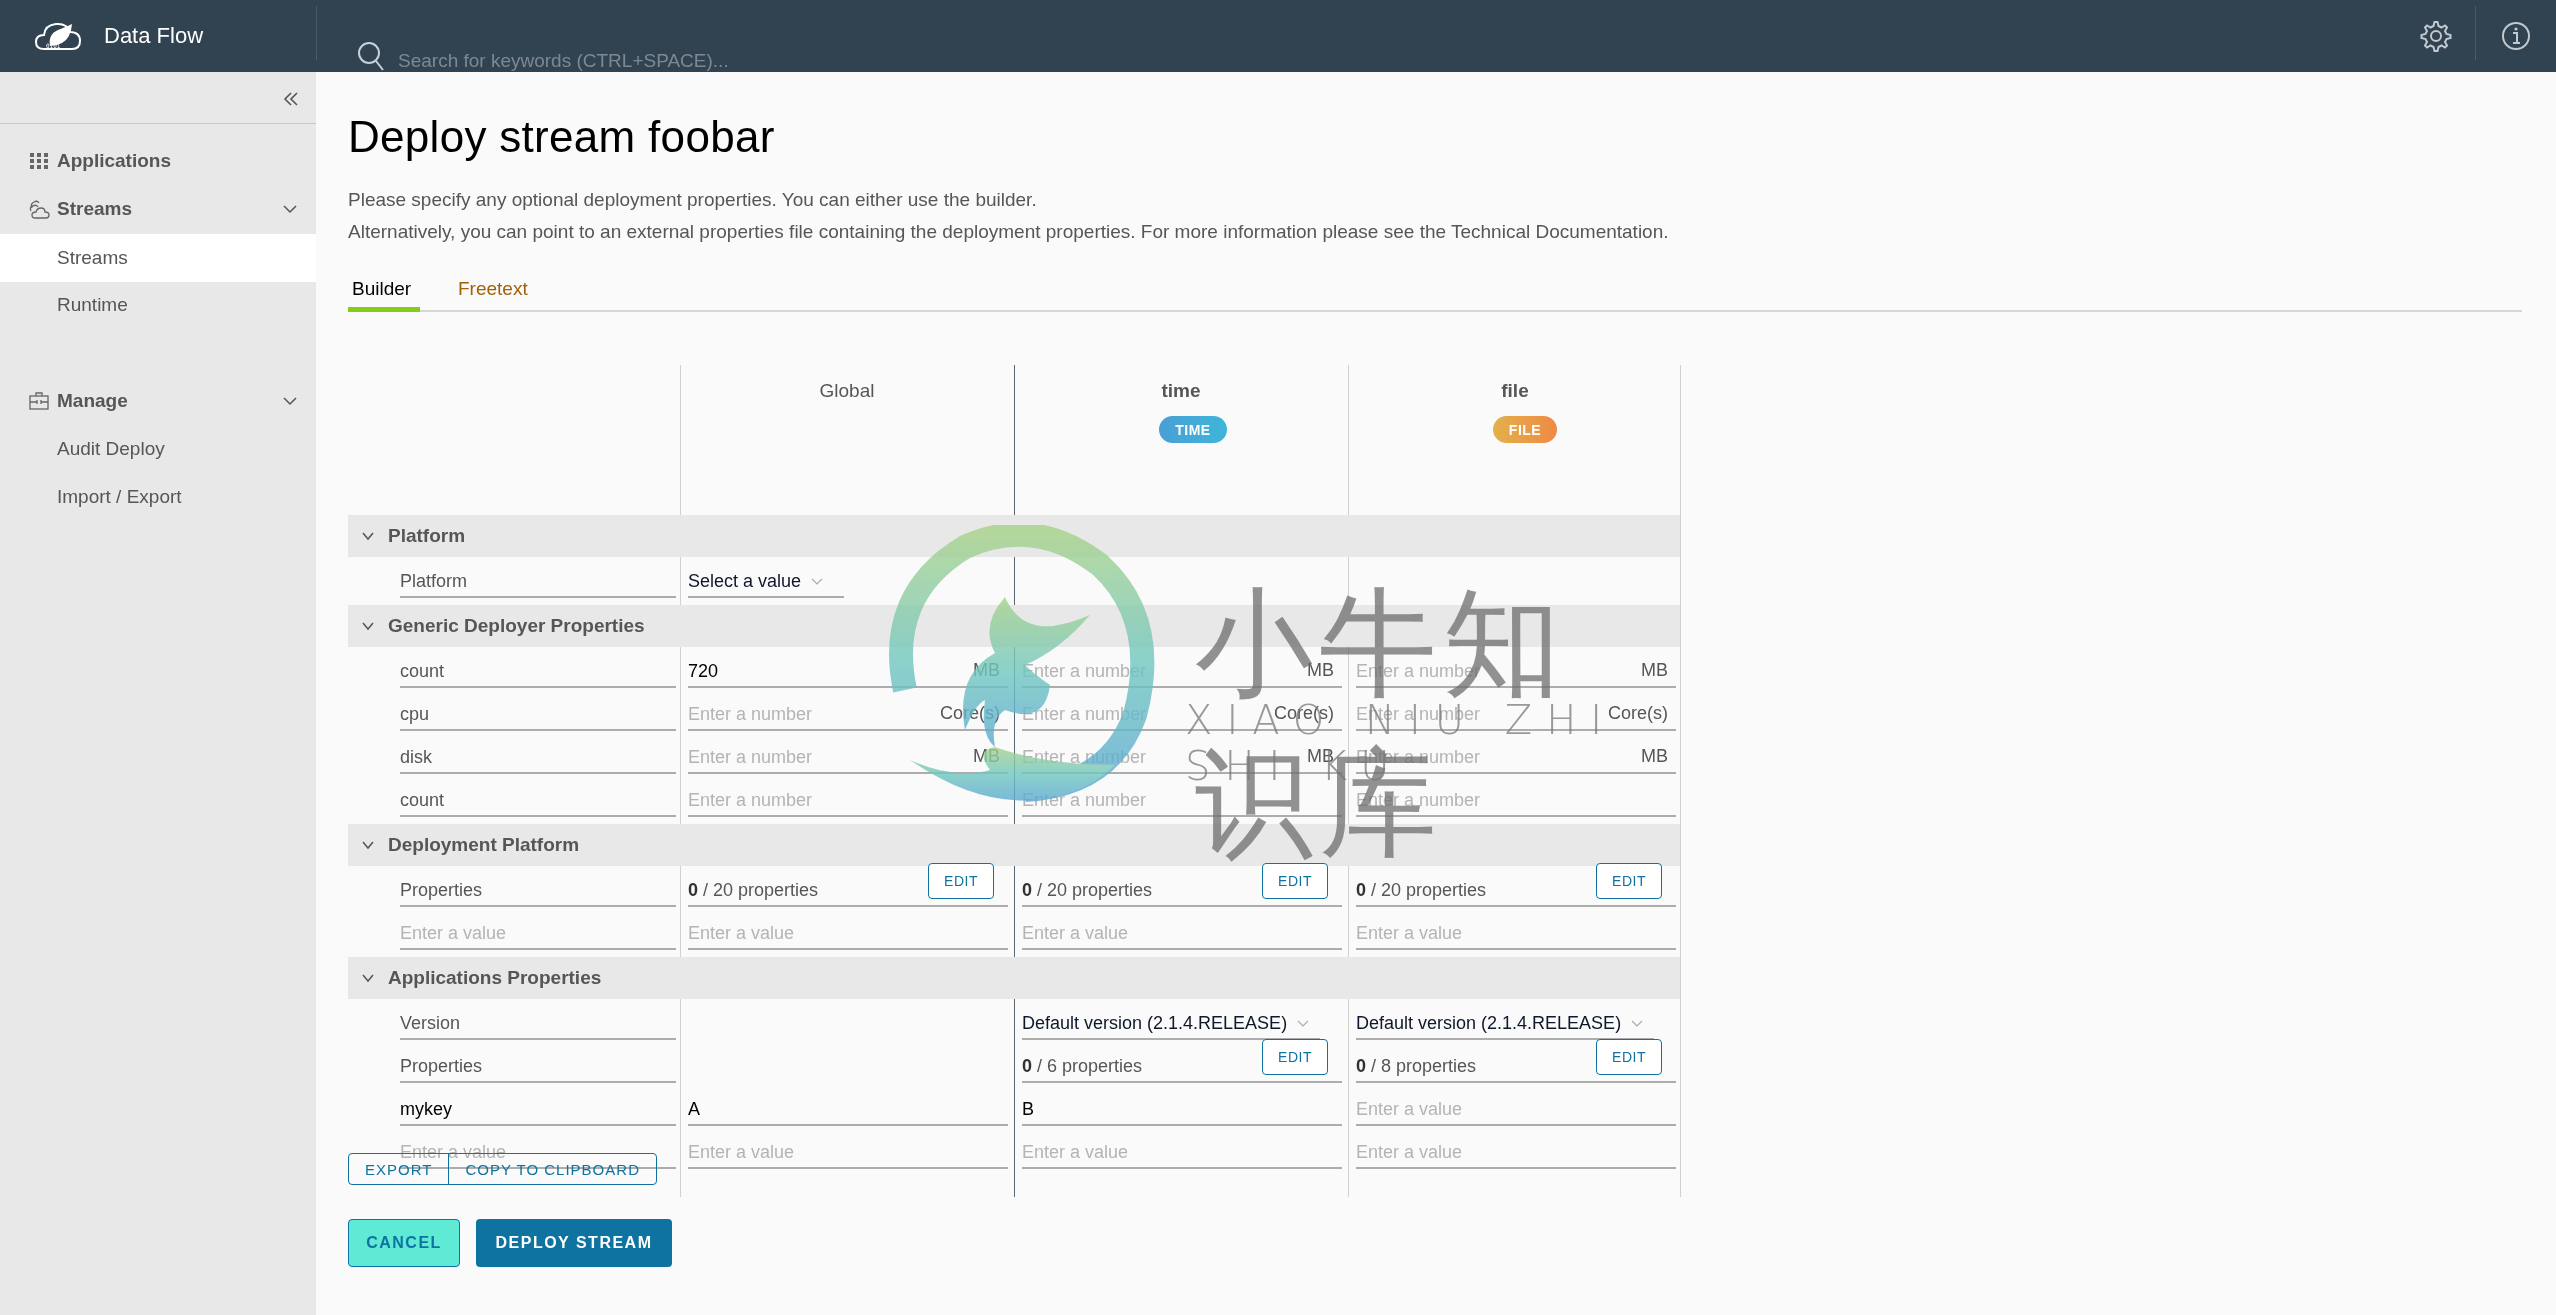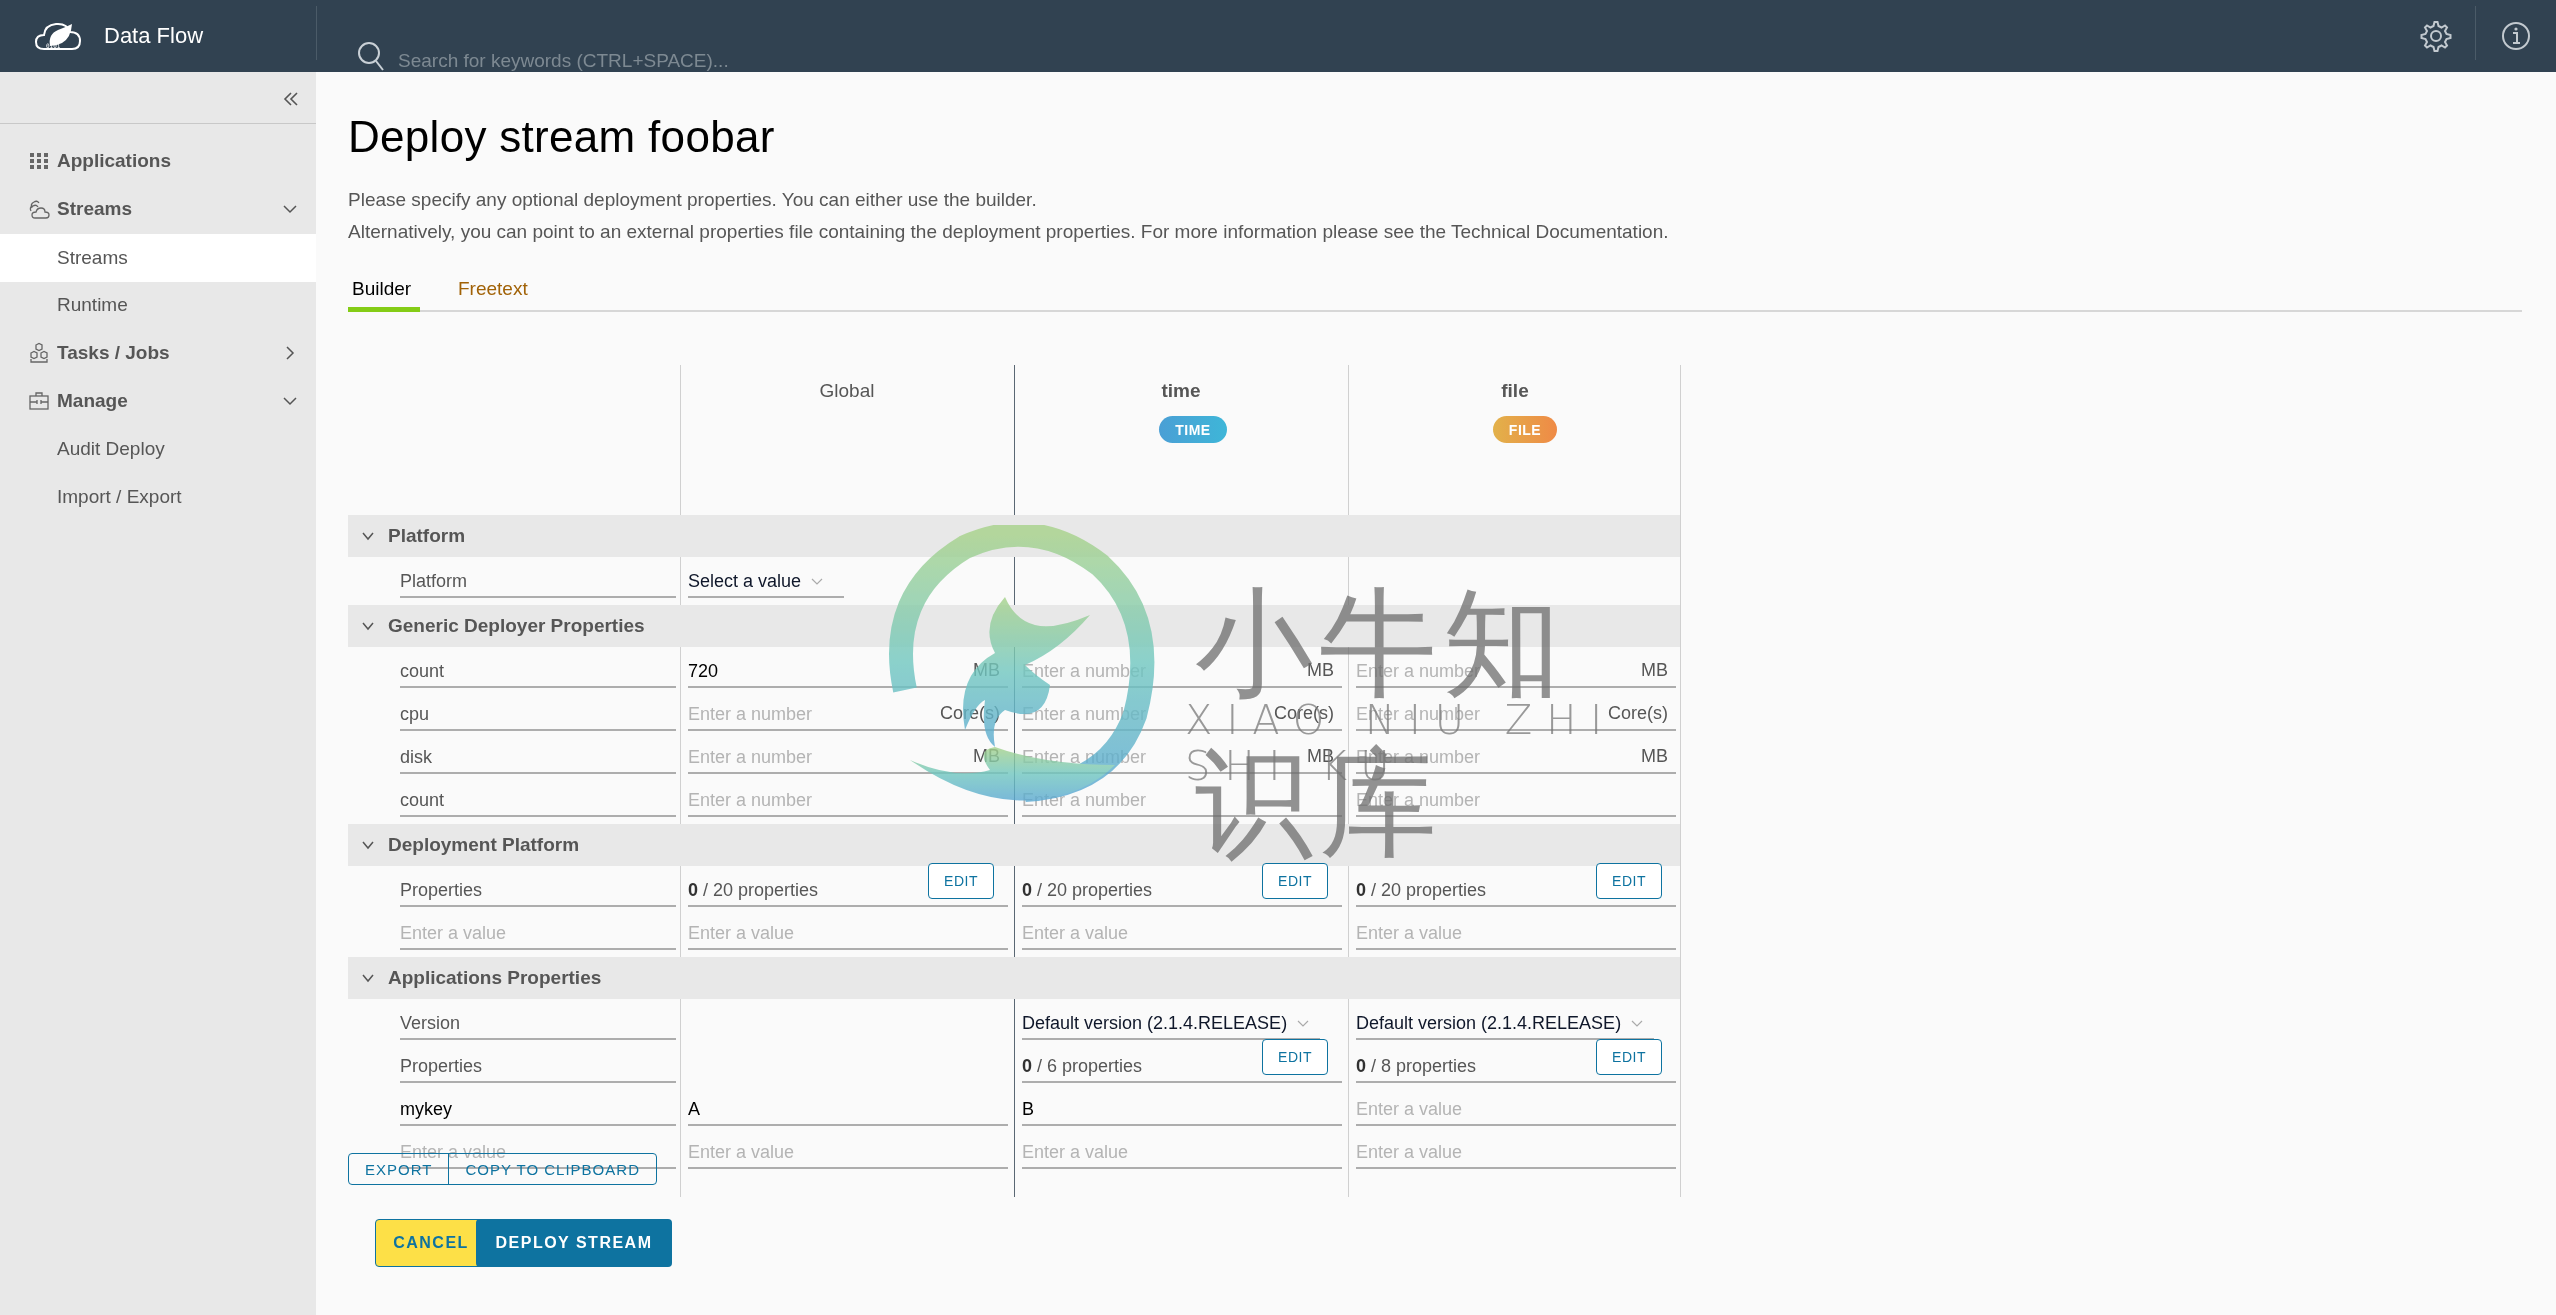--- a/index.html
+++ b/index.html
@@ -50,21 +50,21 @@
   .cell input { background: transparent; border: none; outline: none; width: 100%; font-size: 18px; font-family: "Liberation Sans", sans-serif; color: #000; }
   .cell input::placeholder { color: #b4b4b4; }
   .cell .cnt { color: #565656; }
   .cell .cnt b { color: #313131; }
   .edit-btn { position: absolute; right: 14px; bottom: 6px; height: 36px; width: 66px; border: 1.5px solid #0e73a0; border-radius: 4px; color: #0e73a0; background: #fff; font-size: 14px; letter-spacing: 0.5px; display:flex; align-items:center; justify-content:center; cursor:pointer; }
 
   .btn-group { position: absolute; left: 32px; top: 1081px; height: 32px; display: flex; border: 1.5px solid #0e73a0; border-radius: 4px; overflow: hidden; }
   .btn-group .gb { height: 100%; padding: 0 16px; display:flex; align-items:center; color: #0e73a0; font-size: 15px; letter-spacing: 1px; background: transparent; cursor: pointer; }
   .btn-group .gb + .gb { border-left: 1.5px solid #0e73a0; }
   .btn { position: absolute; top: 1147px; height: 48px; border-radius: 4px; font-size: 16px; font-weight: bold; letter-spacing: 1.5px; display:flex; align-items:center; justify-content:center; cursor:pointer; }
-  .btn.outline { left: 32px; width: 112px; border: 1.5px solid #0e73a0; color: #0e73a0; background: #fde047; margin-left: 27px; }
+  .btn.outline { left: 32px; width: 112px; border: 1.5px solid #0e73a0; color: #0e73a0; background: #5eead4; }
   .btn.primary { left: 160px; width: 196px; background: #0e73a0; color: #fff; }
 
   .watermark { position: absolute; left: 885px; top: 525px; width: 800px; height: 280px; pointer-events: none; }
   .wm-cn { position: absolute; left: 310px; top: 40px; font-size: 118px; color: rgba(110,110,110,0.75); letter-spacing: 6px; font-family: "DejaVu Sans", sans-serif; }
   .wm-en { position: absolute; left: 300px; top: 172px; font-size: 40px; color: rgba(120,120,120,0.75); letter-spacing: 14px; font-family: "DejaVu Sans", sans-serif; font-weight: 200; }
 </style>
 </head>
 <body>
 
 <div class="header">
@@ -133,34 +133,20 @@
     <span class="nlabel">Streams</span>
     <svg class="chev" viewBox="0 0 16 16">
         <path d="M2 5 L8 11 L14 5" fill="none" stroke="#555" stroke-width="1.5"></path>
       </svg>
   </div>
   <div class="nav-item active" style="top:162px">
     <span class="nlabel">Streams</span>
   </div>
   <div class="nav-item" style="top:209px">
     <span class="nlabel">Runtime</span>
-  </div>
-  <div class="nav-item group" style="top:257px">
-    <svg class="nicon" viewBox="0 0 22 22">
-      <g fill="none" stroke="#666" stroke-width="1.3">
-          <path d="M8 3 l3 -1.5 l3 1.5 v4 l-3 1.5 l-3 -1.5 z"></path>
-          <path d="M3 11 l3 -1.5 l3 1.5 v4 l-3 1.5 l-3 -1.5 z"></path>
-          <path d="M13 11 l3 -1.5 l3 1.5 v4 l-3 1.5 l-3 -1.5 z"></path>
-          <path d="M3 17 v3 h16 v-3"></path>
-        </g>
-    </svg>
-    <span class="nlabel">Tasks / Jobs</span>
-    <svg class="chev" viewBox="0 0 16 16">
-        <path d="M5 2 L11 8 L5 14" fill="none" stroke="#555" stroke-width="1.5"></path>
-      </svg>
   </div>
   <div class="nav-item group" style="top:305px">
     <svg class="nicon" viewBox="0 0 22 22">
       <g fill="none" stroke="#666" stroke-width="1.3">
           <rect x="2" y="6" width="18" height="13"></rect>
           <path d="M8 6 v-3 h6 v3"></path>
           <path d="M2 12 h7 M13 12 h7 M9 10 v4 M13 10 v4"></path>
         </g>
     </svg>
     <span class="nlabel">Manage</span>

